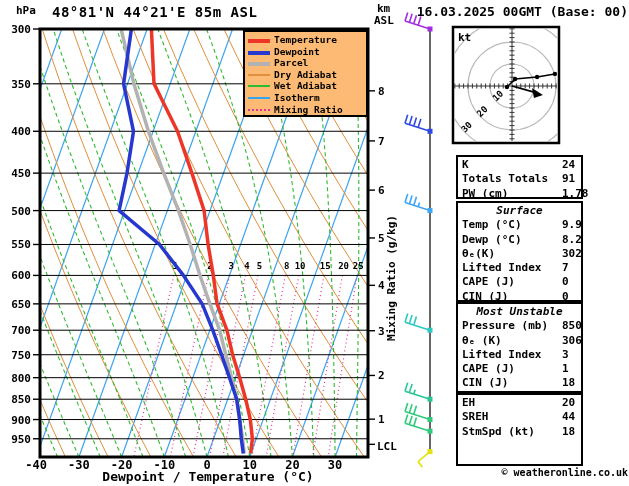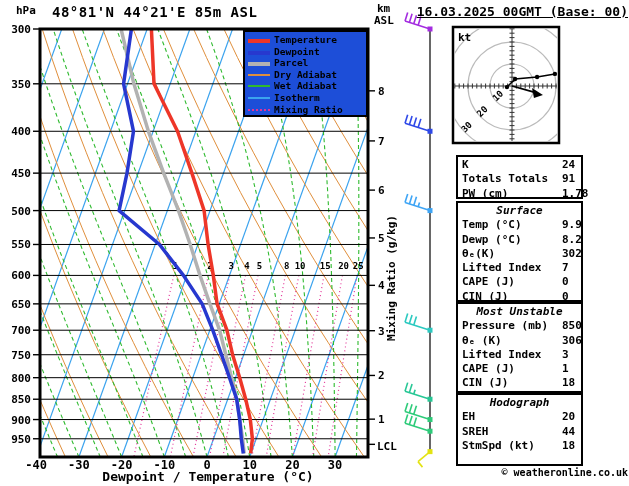--- a/index.html
+++ b/index.html
@@ -2,24 +2,24 @@
 <html><head>
 <meta charset="utf-8">
 <style>
   html,body{margin:0;padding:0;background:#fff;}
   .canvas{position:relative;width:629px;height:486px;background:#fff;overflow:hidden;
           font-family:"DejaVu Sans Mono","DejaVu Sans",monospace;font-weight:bold;color:#000;}
   .canvas svg{position:absolute;left:0;top:0;}
   svg text{font-family:"DejaVu Sans Mono","DejaVu Sans",monospace;font-weight:bold;fill:#000;}
   .lbl{position:absolute;white-space:nowrap;}
   .title{left:52px;top:4px;font-size:14px;letter-spacing:.5px;}
-  .datetime{left:385px;top:4px;width:243px;text-align:right;font-size:13px;text-decoration:underline;}
+  .datetime{left:385px;top:4px;width:243px;text-align:right;font-size:13px;}
   .credit{left:430px;top:467px;width:198px;text-align:right;font-size:10px;}
   .legend{position:absolute;left:243px;top:30px;width:125px;height:87px;border:2px solid #000;
-          background:#1d4ed8;box-sizing:border-box;padding-top:2px;}
+          background:#fdba74;box-sizing:border-box;padding-top:2px;}
   .lrow{position:relative;height:11.6px;line-height:11.6px;padding-left:29px;font-size:9.5px;overflow:hidden;}
   .lswatch{position:absolute;left:3px;top:5px;width:22px;height:0;}
   .panel{position:absolute;left:456px;width:127px;border:2px solid #000;background:#fff;
          box-sizing:border-box;font-size:11px;padding-top:1px;}
   .phead{height:14.3px;line-height:14.3px;text-align:center;font-style:italic;}
   .prow{position:relative;height:14.3px;line-height:14.3px;padding-left:4px;white-space:nowrap;}
   .pval{position:absolute;left:104px;top:0;text-align:center;}
 </style>
 </head>
 <body>
@@ -361,19 +361,18 @@
       </div>
       <div class="panel" style="top: 302px; height: 91px;">
         <div class="phead">Most Unstable</div>
         <div class="prow"><span>Pressure (mb)</span><span class="pval">850</span></div>
         <div class="prow"><span>θₑ (K)</span><span class="pval">306</span></div>
         <div class="prow"><span>Lifted Index</span><span class="pval">3</span></div>
         <div class="prow"><span>CAPE (J)</span><span class="pval">1</span></div>
         <div class="prow"><span>CIN (J)</span><span class="pval">18</span></div>
       </div>
       <div class="panel" style="top: 393px; height: 73px;">
-        <div class="phead">Hodograph</div>
         <div class="prow"><span>EH</span><span class="pval">20</span></div>
         <div class="prow"><span>SREH</span><span class="pval">44</span></div>
         <div class="prow"><span>StmSpd (kt)</span><span class="pval">18</span></div>
       </div>
     </div>
 </div>
 
 </body></html>

